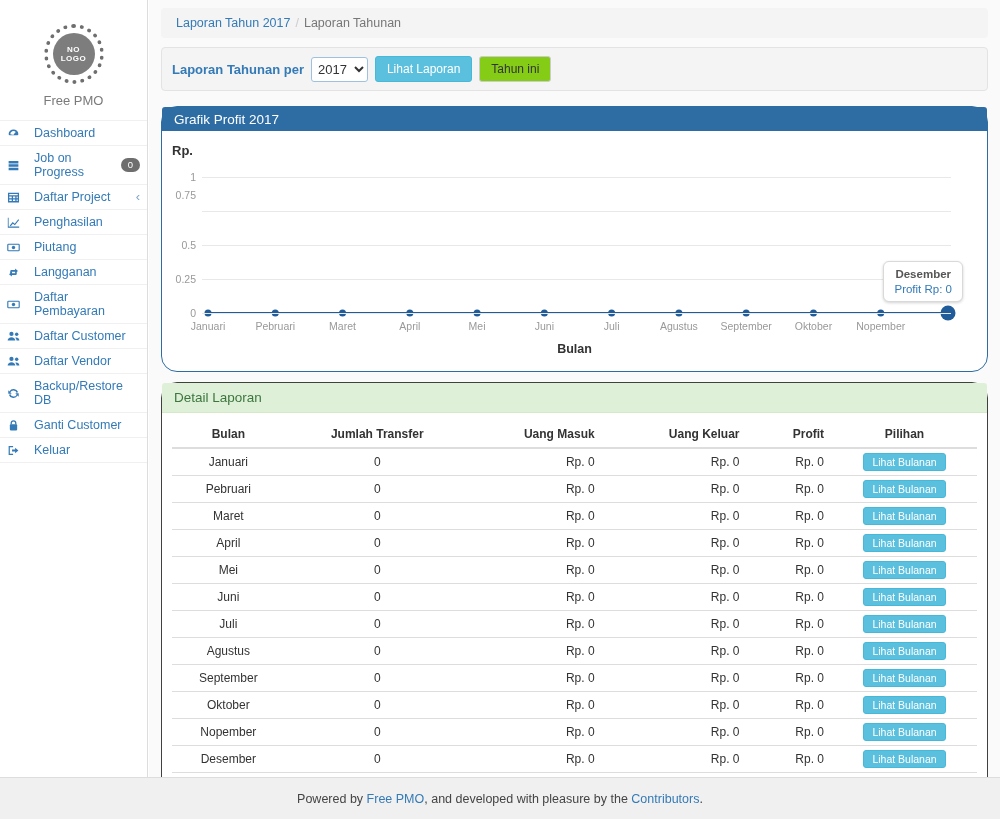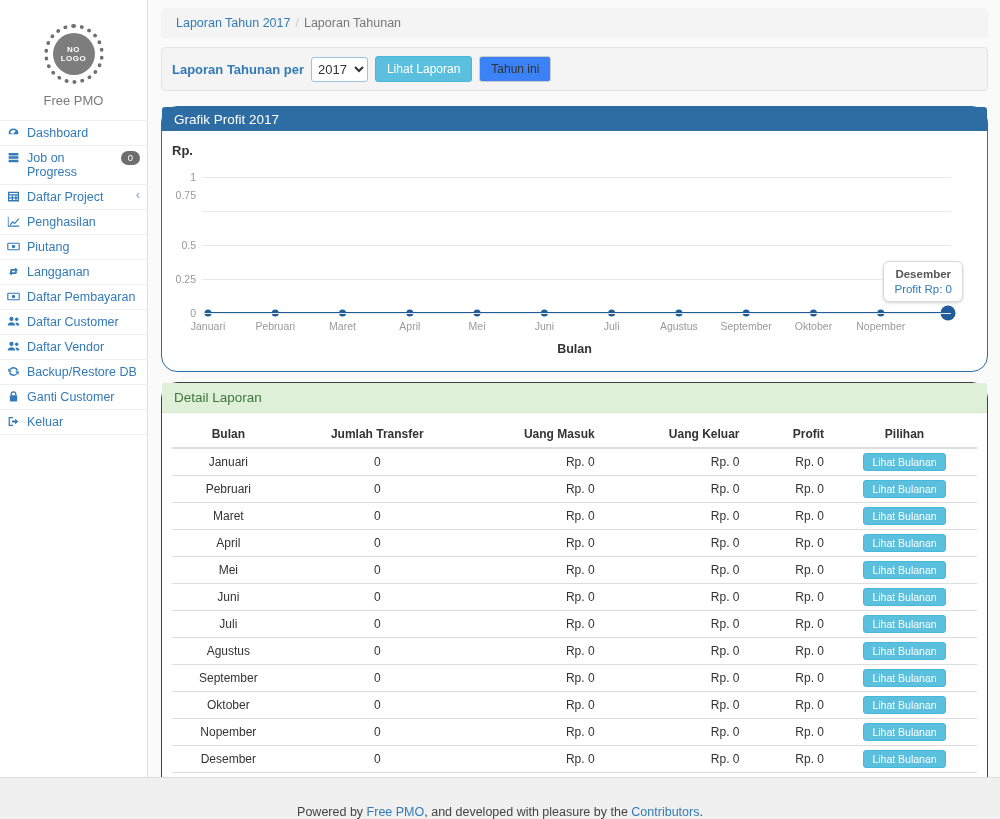--- a/index.html
+++ b/index.html
@@ -15,21 +15,21 @@
              background:#fff; border-right:1px solid #ddd; }
   .logo-area { text-align:center; padding-top:24px; }
   .logo-badge { width:60px; height:60px; margin:0 auto; border-radius:50%;
                 border:4px dotted #6f6f6f; background:#fff;
                 display:flex; align-items:center; justify-content:center; }
   .logo-inner { width:42px; height:42px; border-radius:50%; background:#7d7d7d;
                 color:#fff; font-size:8px; font-weight:bold; letter-spacing:.5px;
                 display:flex; flex-direction:column; align-items:center; justify-content:center; }
   .brand-name { color:#7a7a7a; font-size:13px; margin-top:9px; }
   .menu { margin-top:12px; border-top:1px solid #f0f0f0; }
-  .side-item { display:flex; align-items:flex-start; gap:6px; padding:5px 7px;
+  .side-item { display:flex; align-items:center; gap:13px; padding:5px 7px;
                border-bottom:1px solid #f0f0f0; color:var(--primary,#337ab7);
                font-size:12.5px; cursor:pointer; }
   .side-item .icon { width:14px; height:13px; flex:none; display:inline-flex; }
   .side-item .icon svg { width:13px; height:13px; }
   .side-badge { margin-left:auto; background:#6e6e6e; color:#fff; border-radius:9px;
                 font-size:9.5px; padding:1px 7px; line-height:12px; }
   .side-chevron { margin-left:auto; color:#7aa6cc; font-size:13px; line-height:10px; }
 
   
   .main { position:absolute; left:149px; top:0; width:851px; height:777px;
@@ -40,21 +40,21 @@
   .bc-sep { color:#ccc; padding:0 5px; }
 
   .well { margin-top:9px; background:#f4f4f4; border:1px solid #e3e3e3; border-radius:4px;
           padding:8px 10px; display:flex; align-items:center; gap:7px; }
   .well-label { color:var(--primary,#337ab7); font-weight:bold; font-size:13px; }
   select.year { padding:3px 2px; border:1px solid #9ec2dd; border-radius:3px;
                 font-size:13px; width:57px; background:#fff; color:#333; }
   .btn { font-size:12px; padding:5px 11px; border-radius:3px; border:1px solid transparent;
          cursor:pointer; font-family:inherit; }
   .btn-info { background:var(--info-button,#5bc0de); border-color:#46b8da; color:#fff; }
-  .btn-default { background:#3b82f6; border-color:#ccc; color:#333; }
+  .btn-default { background:#84cc16; border-color:#ccc; color:#333; }
 
   
   .panel { margin-top:15px; border-radius:16px; background:#fff; }
   .panel-primary { border:1px solid var(--panel-header,#2e6da4); }
   .panel-primary .panel-heading { background:var(--panel-header,#2e6da4); color:#fff;
       padding:6px 12px; font-size:13.5px; border-radius:3px 3px 0 0; height:24px; line-height:13px; padding-top:6px;}
   .chart-body { position:relative; height:240px; border-radius:0 0 3px 3px; overflow:hidden; }
   .chart-ylabel { position:absolute; left:10px; top:12px; font-weight:bold; font-size:13px; color:#333; }
   .gridline { position:absolute; left:40px; right:36px; height:1px; background:#e8e8e8; }
   .ytick { position:absolute; left:0; width:34px; text-align:right; font-size:10.5px;
@@ -79,21 +79,21 @@
   table.report th { padding:6px 8px; border-bottom:2px solid #ddd; font-size:12px; }
   table.report td { padding:4px 8px; border-top:1px solid #ddd; height:24px; }
   .ta-c { text-align:center; } .ta-r { text-align:right; }
   .btn-xs { background:var(--info-button,#5bc0de); border:1px solid #46b8da; color:#fff;
             font-size:10.5px; padding:2px 8px; border-radius:3px; cursor:pointer; font-family:inherit; }
   tr.total-row td { font-weight:bold; }
 
   
   .footer { position:absolute; left:0; top:777px; width:1000px; height:42px;
             background:#f0f0f0; border-top:1px solid #ddd; display:flex;
-            align-items:flex-end; justify-content:center; font-size:12.5px; color:#444; }
+            align-items:center; justify-content:center; font-size:12.5px; color:#444; }
   .footer a { color:var(--primary,#337ab7); }
 </style>
 </head>
 <body>
 
 <div class="sidebar">
   <div class="logo-area">
     <div class="logo-badge">
       <div class="logo-inner">
         <span>NO</span>

